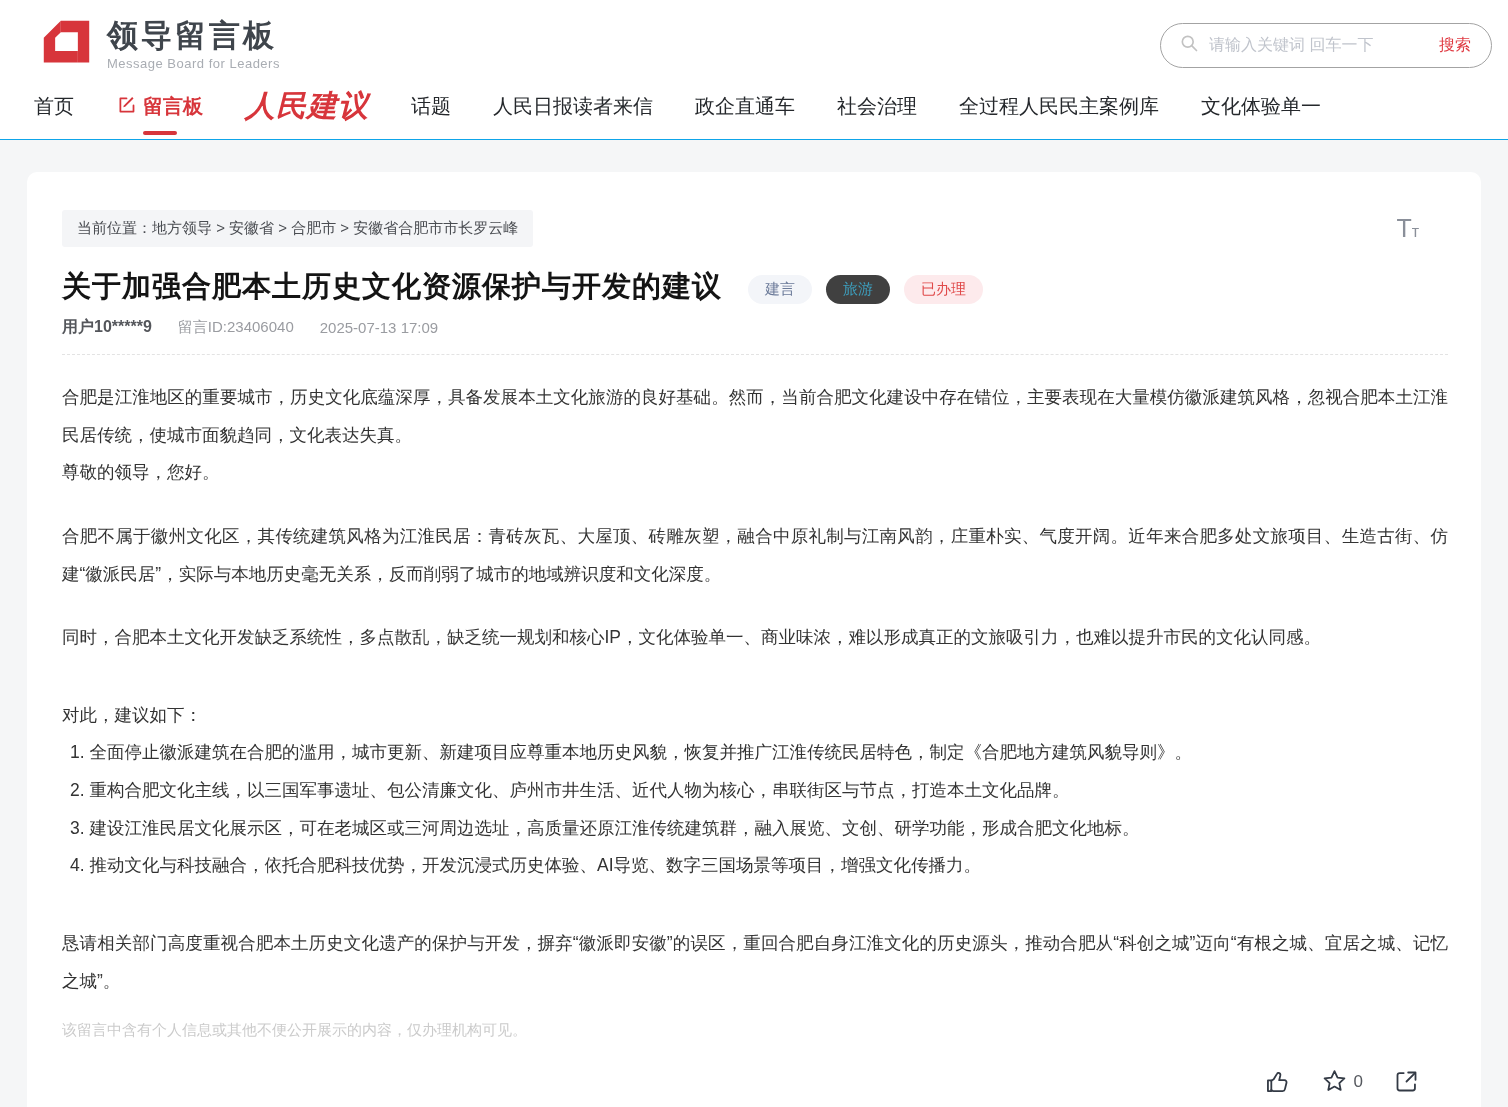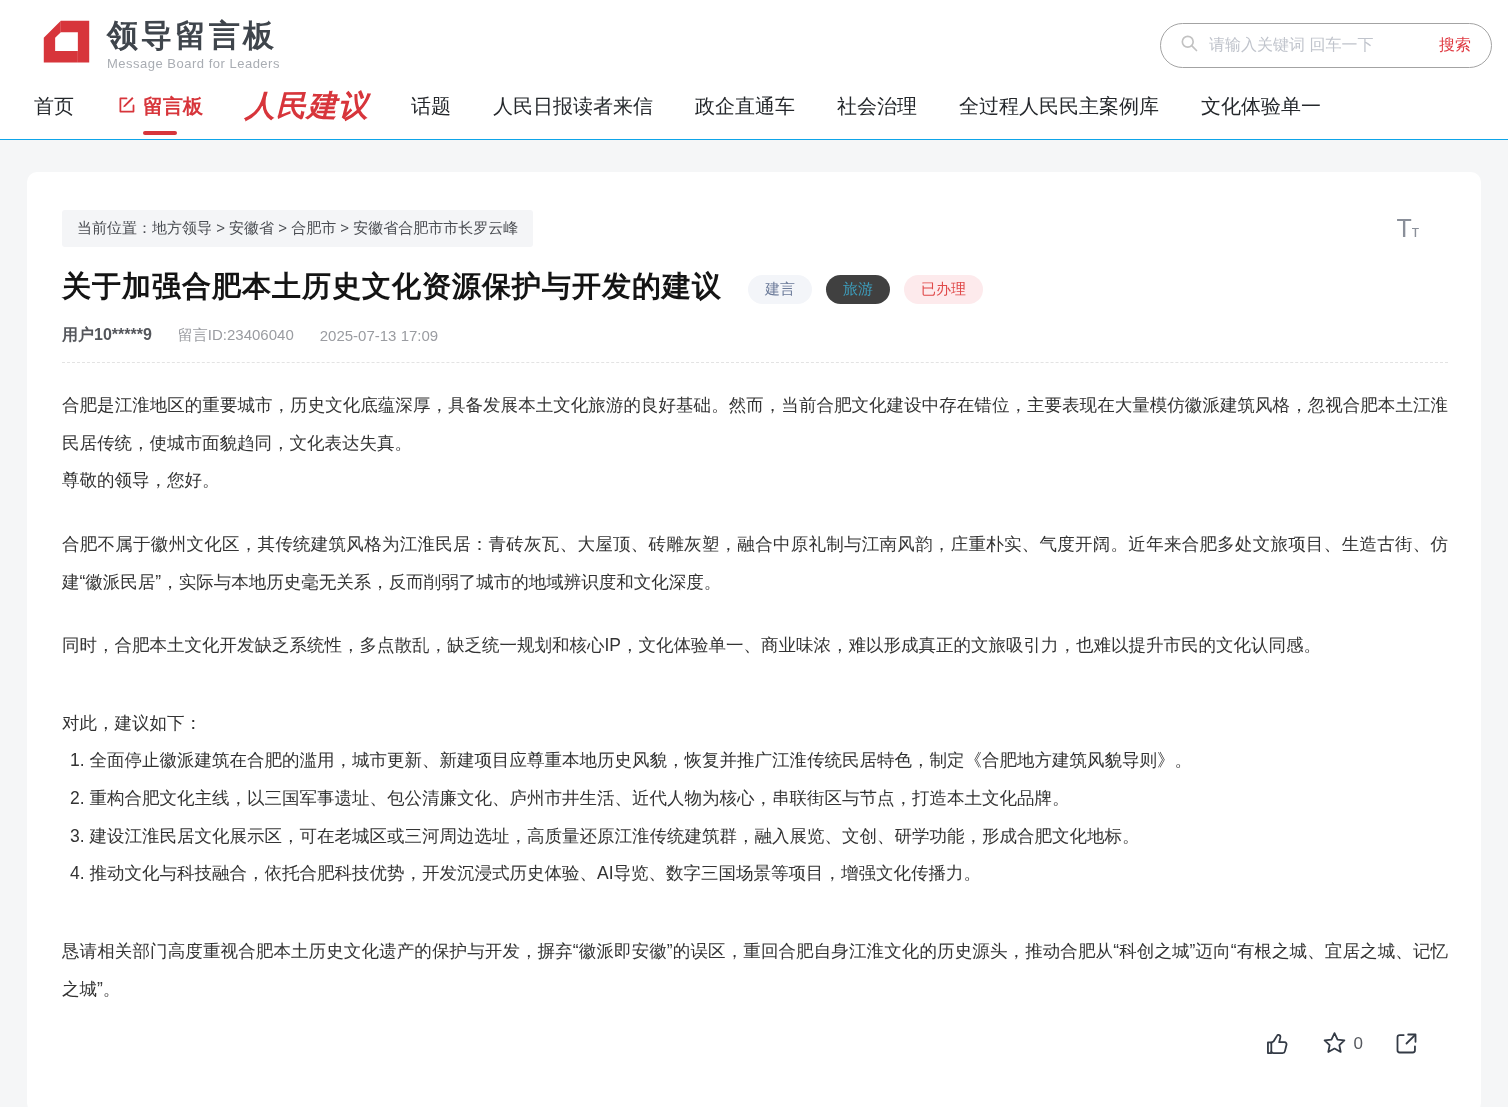--- a/index.html
+++ b/index.html
@@ -90,21 +90,21 @@
   .title-row { margin-top: 20px; display: flex; align-items: center; flex-wrap: wrap; }
   .post-title { font-size: 29px; font-weight: bold; color: #141414; letter-spacing: 1px; }
   .tags { display: flex; align-items: center; gap: 14px; margin-left: 26px; margin-top: 4px; }
   .tag {
     font-size: 15px; padding: 5px 17px; border-radius: 16px; white-space: nowrap;
   }
   .tag-gray { background: #f3f5f9; color: #6b7a99; }
   .tag-teal { background: #404040; color: #3d9fbe; }
   .tag-red  { background: #fdeaec; color: #e04a4a; }
   .meta-row {
-    margin-top: 18px; display: flex; align-items: center; gap: 26px;
+    margin-top: 10px; display: flex; align-items: center; gap: 26px;
     font-size: 15px; color: #9a9ca1;
   }
   .meta-row .author { color: #54565b; font-weight: bold; font-size: 16px; }
   .divider {
     margin-top: 16px;
     border-bottom: 1px dashed #e3e3e3;
   }
   
   .post-body { margin-top: 24px; font-size: 17.5px; color: #333; }
   .post-body p { line-height: 2.15; text-align: justify; }
@@ -202,20 +202,21 @@
       <p>合肥是江淮地区的重要城市，历史文化底蕴深厚，具备发展本土文化旅游的良好基础。然而，当前合肥文化建设中存在错位，主要表现在大量模仿徽派建筑风格，忽视合肥本土江淮民居传统，使城市面貌趋同，文化表达失真。</p>
       <p>尊敬的领导，您好。</p>
       <p class="para-gap">合肥不属于徽州文化区，其传统建筑风格为江淮民居：青砖灰瓦、大屋顶、砖雕灰塑，融合中原礼制与江南风韵，庄重朴实、气度开阔。近年来合肥多处文旅项目、生造古街、仿建“徽派民居”，实际与本地历史毫无关系，反而削弱了城市的地域辨识度和文化深度。</p>
       <p class="para-gap">同时，合肥本土文化开发缺乏系统性，多点散乱，缺乏统一规划和核心IP，文化体验单一、商业味浓，难以形成真正的文旅吸引力，也难以提升市民的文化认同感。</p>
       <p class="para-gap-lg">对此，建议如下：</p>
       <p class="list-item">1. 全面停止徽派建筑在合肥的滥用，城市更新、新建项目应尊重本地历史风貌，恢复并推广江淮传统民居特色，制定《合肥地方建筑风貌导则》。</p>
       <p class="list-item">2. 重构合肥文化主线，以三国军事遗址、包公清廉文化、庐州市井生活、近代人物为核心，串联街区与节点，打造本土文化品牌。</p>
       <p class="list-item">3. 建设江淮民居文化展示区，可在老城区或三河周边选址，高质量还原江淮传统建筑群，融入展览、文创、研学功能，形成合肥文化地标。</p>
       <p class="list-item">4. 推动文化与科技融合，依托合肥科技优势，开发沉浸式历史体验、AI导览、数字三国场景等项目，增强文化传播力。</p>
       <p class="para-gap-lg">恳请相关部门高度重视合肥本土历史文化遗产的保护与开发，摒弃“徽派即安徽”的误区，重回合肥自身江淮文化的历史源头，推动合肥从“科创之城”迈向“有根之城、宜居之城、记忆之城”。</p>
+      <p class="privacy-note">该留言中含有个人信息或其他不便公开展示的内容，仅办理机构可见。</p>
     </div>
 
     <div class="actions">
       <div class="action">
         <span>
           <svg viewBox="0 0 24 24" width="27" height="27" fill="none" stroke="#333a45" stroke-width="1.6" stroke-linecap="round" stroke-linejoin="round">
             <path d="M3.5 11 h3 v9.5 h-3 Z"></path>
             <path d="M6.5 19.4 c.5.6 1.1 1.1 2.1 1.1 h7.9 c1 0 1.9-.7 2.1-1.7 l1.4-5.7 c.3-1.2-.6-2.3-1.8-2.3 h-4.7 l1-4.2 c.2-1-.4-2-1.4-2.2 -.7-.1-1.3.2-1.6.8 L8.6 10 6.5 11.4"></path>
           </svg>
         </span>

